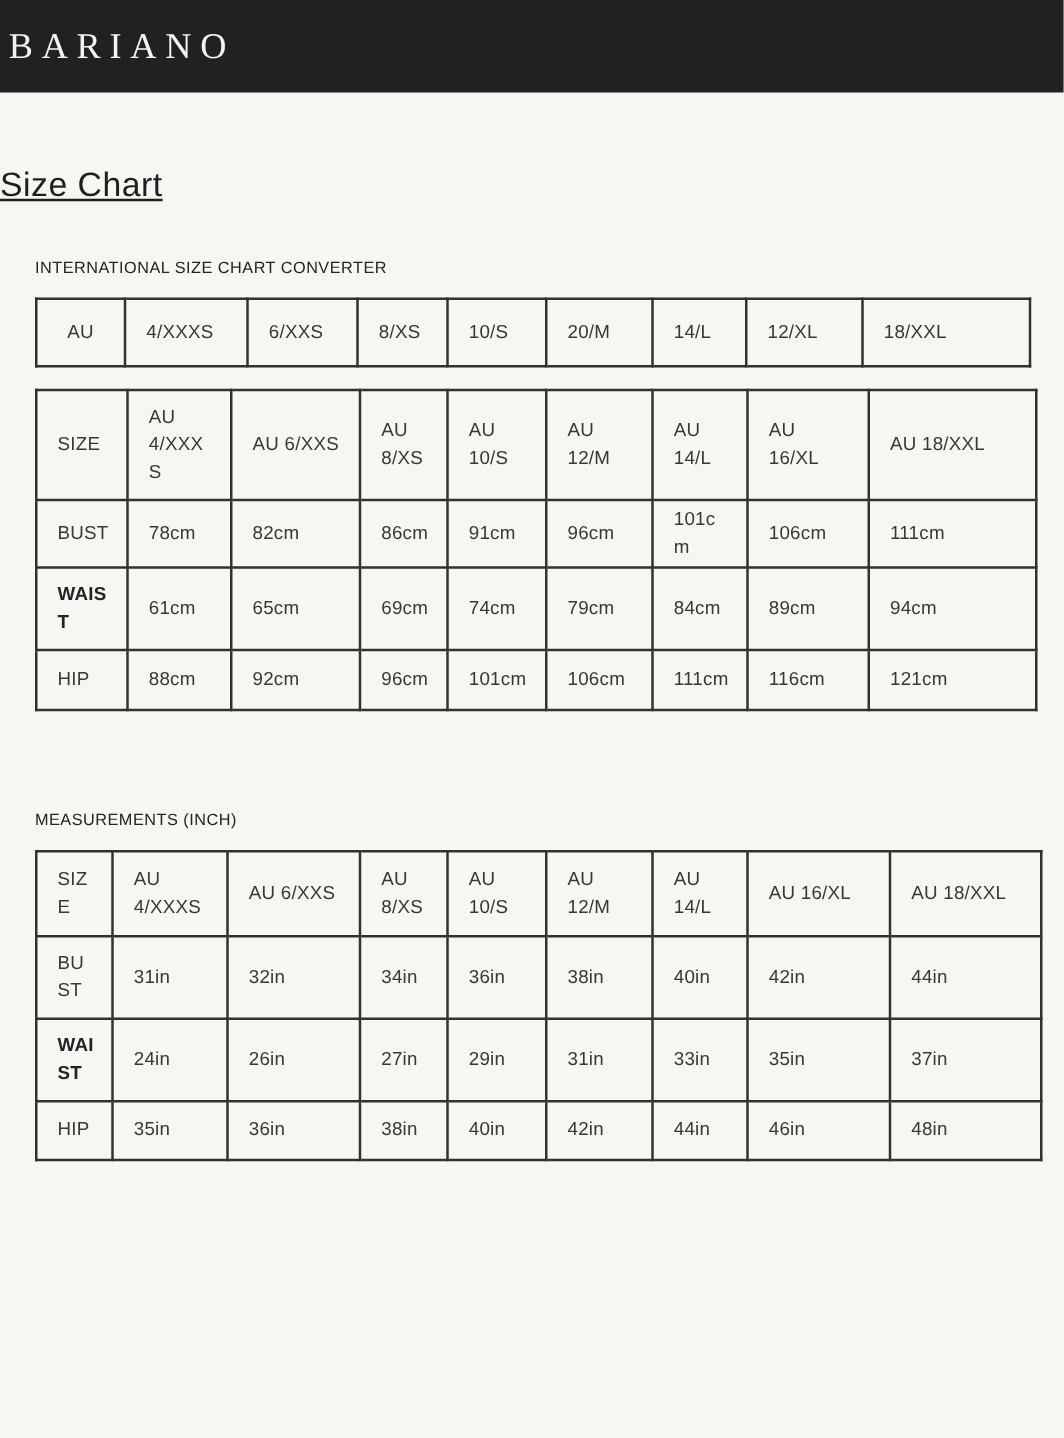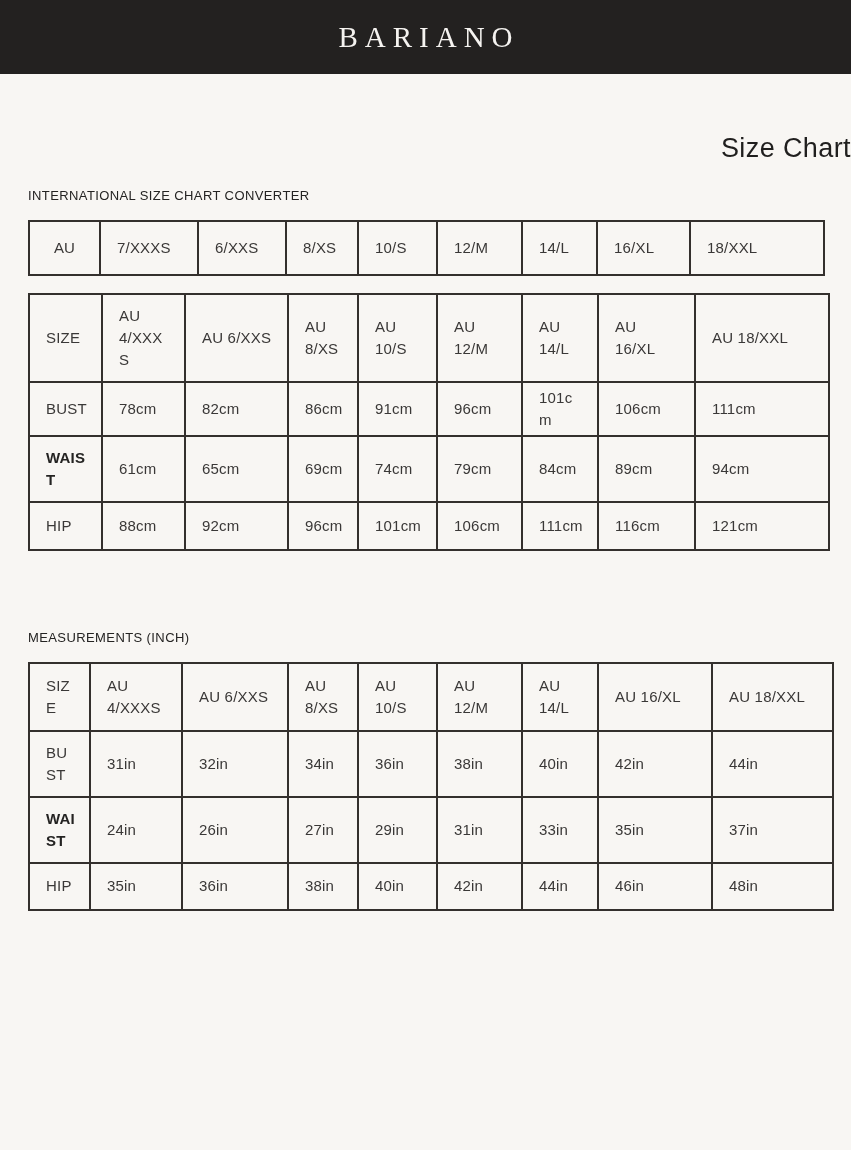--- a/index.html
+++ b/index.html
@@ -14,54 +14,55 @@
     color: #333130;
     overflow: hidden;
   }
 
   
   .site-header {
     height: 74px;
     background: #232120;
     display: flex;
     align-items: center;
-    justify-content: center;
+    justify-content: flex-start;
   }
   .brand-logo {
     font-family: "Liberation Serif", serif;
     font-weight: 400;
     font-size: 29px;
     letter-spacing: 7px;
     text-indent: 7px;
     color: #f5f3f0;
     cursor: pointer;
     user-select: none;
   }
 
   
   .content {
     padding: 0 0 0 28px;
   }
   .page-title {
     margin: 61px 0 0 -28px;   
-    text-align: right;
+    text-align: left;
     font-size: 27px;
     font-weight: 500;
     letter-spacing: 0.4px;
     color: #201f1e;
     line-height: 1;
+    text-decoration: underline;
   }
   .section-label {
     font-size: 13px;
     line-height: 14px;
     font-weight: 500;
     letter-spacing: 0.4px;
     color: #242322;
   }
-  .label-1 { margin-top: 27px; }
+  .label-1 { margin-top: 45px; }
   .label-2 { margin-top: 56px; }
   .label-3 { margin-top: 80px; }
 
   
   table.size-table {
     border-collapse: collapse;
     table-layout: fixed;
     margin-top: 17px;
     background: #f8f6f3;
   }
@@ -119,27 +120,27 @@
         <col style="width:72px">
           <col style="width:79px">
           <col style="width:85px">
         <col style="width:75px">
           <col style="width:93px">
           <col style="width:134px">
       </colgroup>
       <tbody>
           <tr>
             <td>AU</td>
-            <td>7/XXXS</td>
+            <td>4/XXXS</td>
             <td>6/XXS</td>
             <td>8/XS</td>
             <td>10/S</td>
-            <td>12/M</td>
+            <td>20/M</td>
             <td>14/L</td>
-            <td>16/XL</td>
+            <td>12/XL</td>
             <td>18/XXL</td>
           </tr>
         </tbody>
     </table>
   </section>
 
   <section>
     <table class="size-table t2">
       <colgroup>
         <col style="width:73px">

